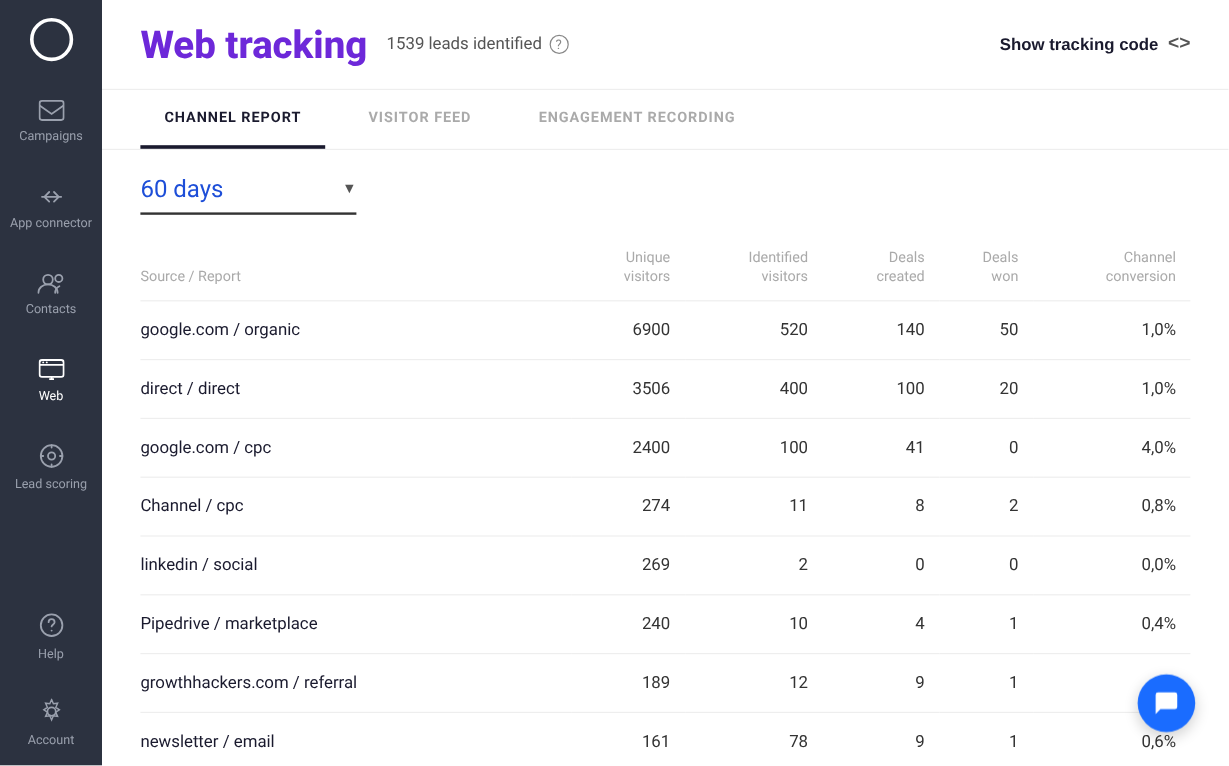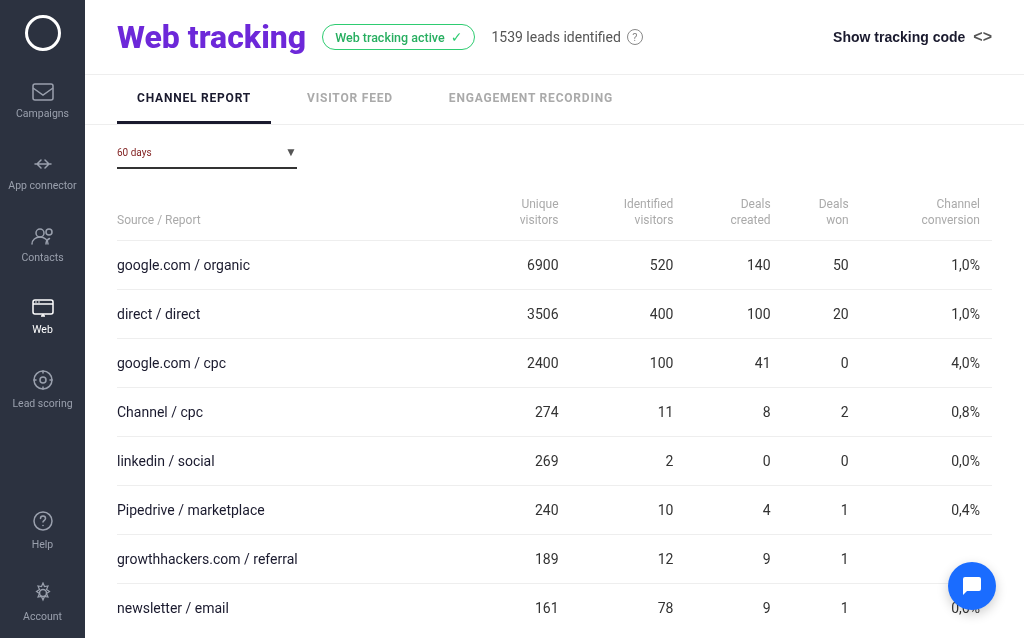--- a/index.html
+++ b/index.html
@@ -153,22 +153,22 @@
     .days-select {
       display: flex;
       align-items: center;
       gap: 8px;
       width: 180px;
       border-bottom: 2px solid #333;
       padding-bottom: 8px;
       cursor: pointer;
     }
     .days-select-label {
-      font-size: 10px;
-      color: #7f1d1d;
+      font-size: 20px;
+      color: #1d4ed8;
       flex: 1;
     }
     .days-select-arrow {
       font-size: 12px;
       color: #555;
     }
 
     
     .table-container {
       flex: 1;
@@ -311,24 +311,20 @@
       </svg>
     </span>
     <span class="sidebar-label">Account</span>
   </div>
 </nav>
 
 <div class="main">
 
   <div class="header">
     <h1 class="header-title">Web tracking</h1>
-    <div class="status-badge">
-      <span>Web tracking active</span>
-      <span class="status-check">✓</span>
-    </div>
     <div class="leads-count">
       <span>1539 leads identified</span>
       <div class="help-icon">?</div>
     </div>
     <div class="header-spacer"></div>
     <button class="show-tracking-btn">
       <span>Show tracking code</span>
       <span class="code-icon">&lt;&gt;</span>
     </button>
   </div>

